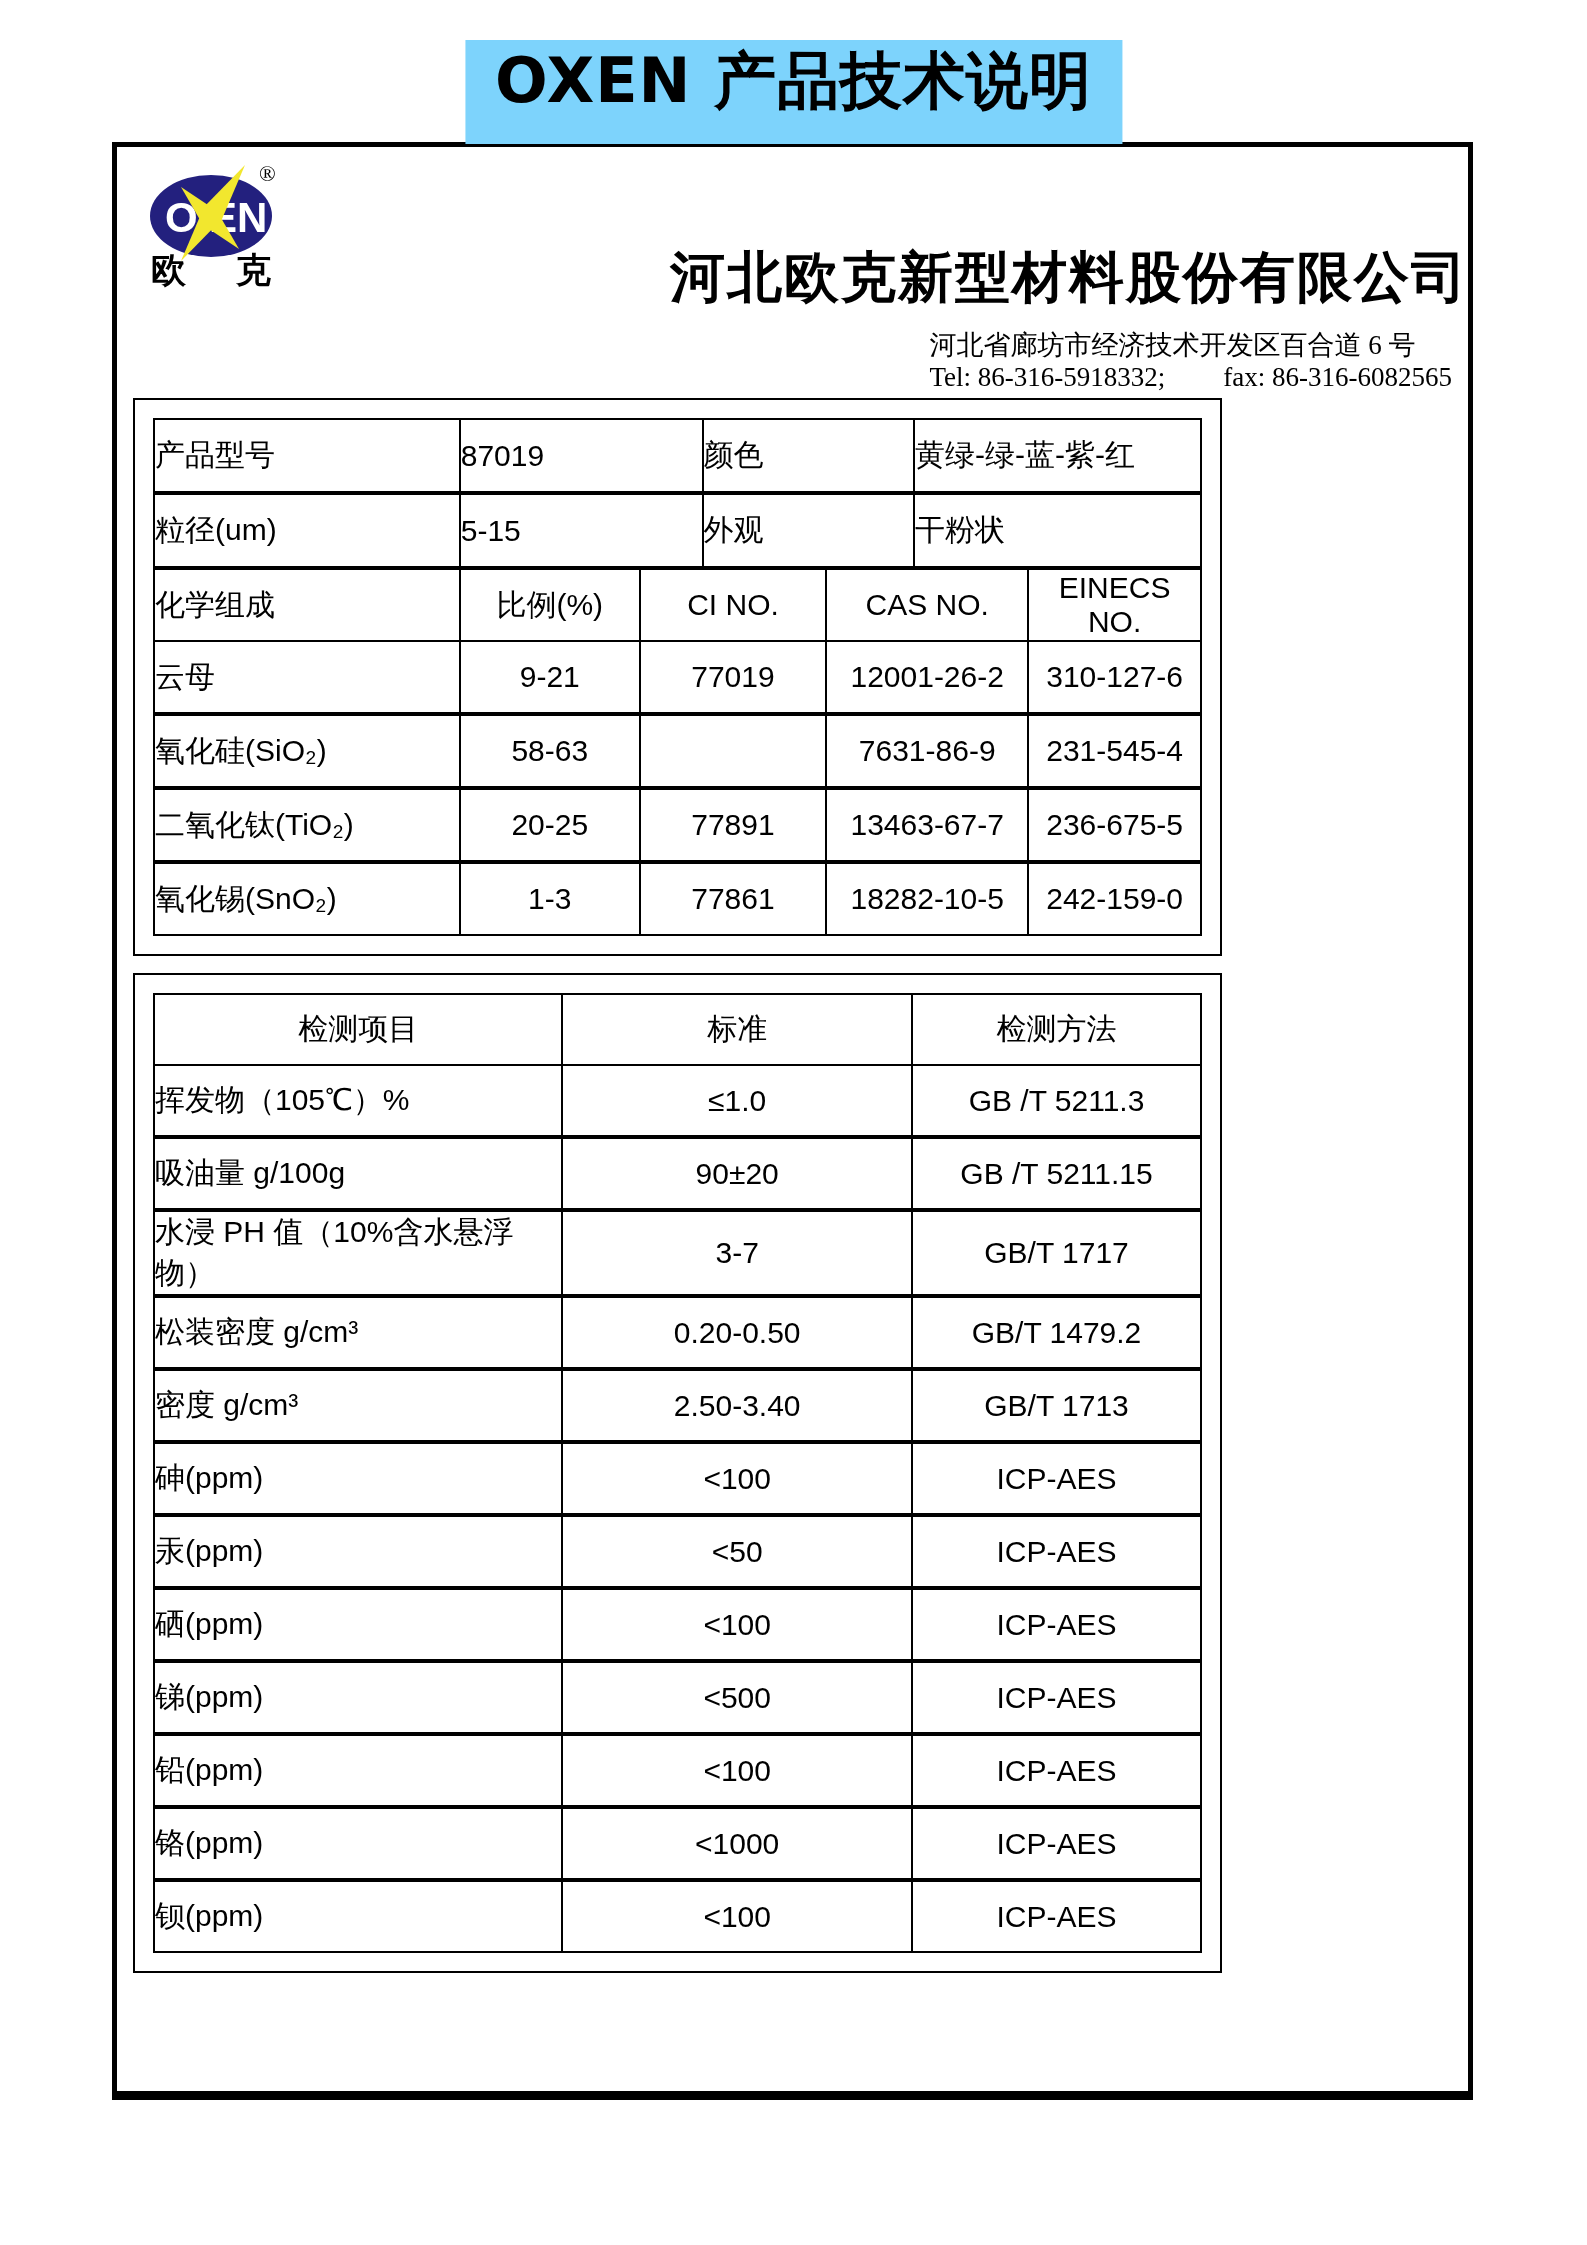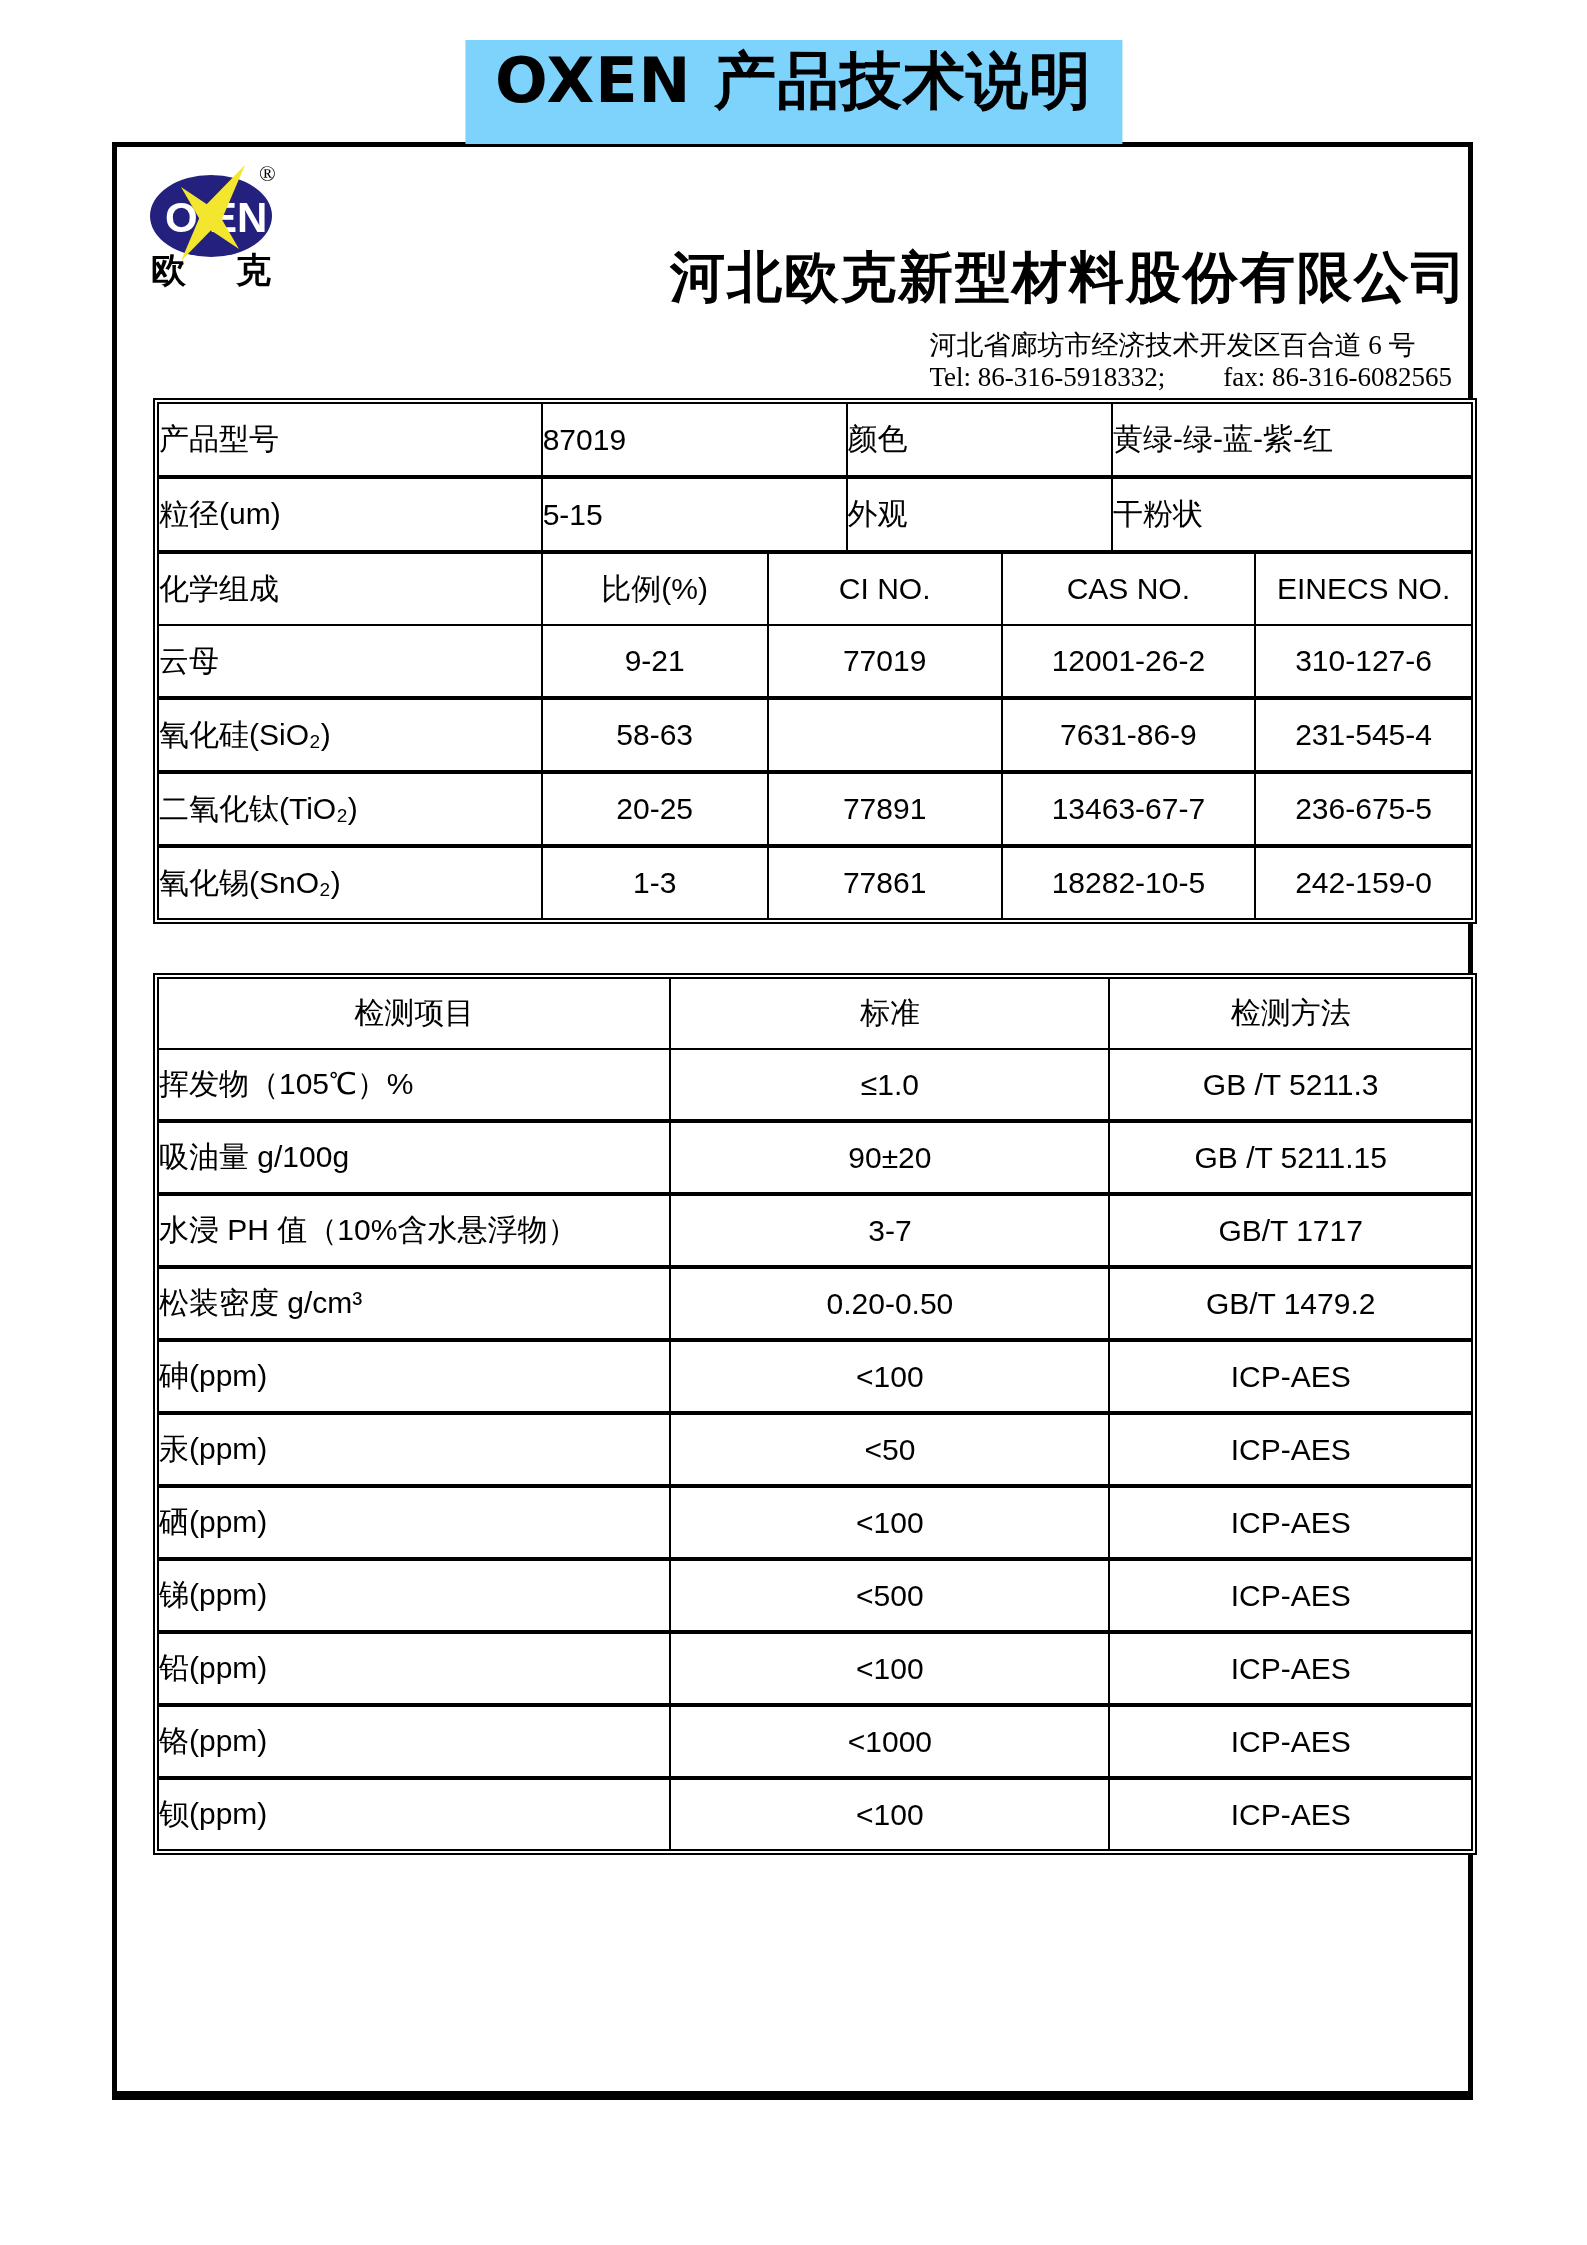--- a/index.html
+++ b/index.html
@@ -31,22 +31,22 @@
   }
 
   .address-block{
     position:absolute;right:16px;top:182px;text-align:left;
     font-family:"Liberation Serif","DejaVu Serif",serif;
     font-size:27px;line-height:1.2;
   }
   .address-block .tel-gap{display:inline-block;width:58px;}
 
   .tbl-wrap{
-    position:absolute;left:16px;width:1324px;box-sizing:border-box;
-    border:2px solid #000;padding:2px;background:#fff;margin-left:20px;
+    position:absolute;left:16px;width:1089px;box-sizing:border-box;
+    border:2px solid #000;padding:18px;background:#fff;
   }
   .wrap-product{top:251px;}
   .wrap-test{top:826px;}
 
   table.tbl{border-collapse:collapse;table-layout:fixed;width:100%;}
   table.tbl td,table.tbl th{
     border:2px solid #000;border-top-width:4px;border-bottom-width:4px;
     font-size:30px;font-weight:normal;padding:0;overflow:hidden;
     vertical-align:middle;background:#fff;
   }
@@ -192,20 +192,25 @@
             <td class="c-left">水浸 PH 值（10%含水悬浮物）</td>
             <td class="c-center">3-7</td>
             <td class="c-center">GB/T 1717</td>
           </tr>
           <tr>
             <td class="c-left">松装密度 g/cm³</td>
             <td class="c-center">0.20-0.50</td>
             <td class="c-center">GB/T 1479.2</td>
           </tr>
           <tr>
+            <td class="c-left">密度 g/cm³</td>
+            <td class="c-center">2.50-3.40</td>
+            <td class="c-center">GB/T 1713</td>
+          </tr>
+          <tr>
             <td class="c-left">砷(ppm)</td>
             <td class="c-center">&lt;100</td>
             <td class="c-center">ICP-AES</td>
           </tr>
           <tr>
             <td class="c-left">汞(ppm)</td>
             <td class="c-center">&lt;50</td>
             <td class="c-center">ICP-AES</td>
           </tr>
           <tr>

